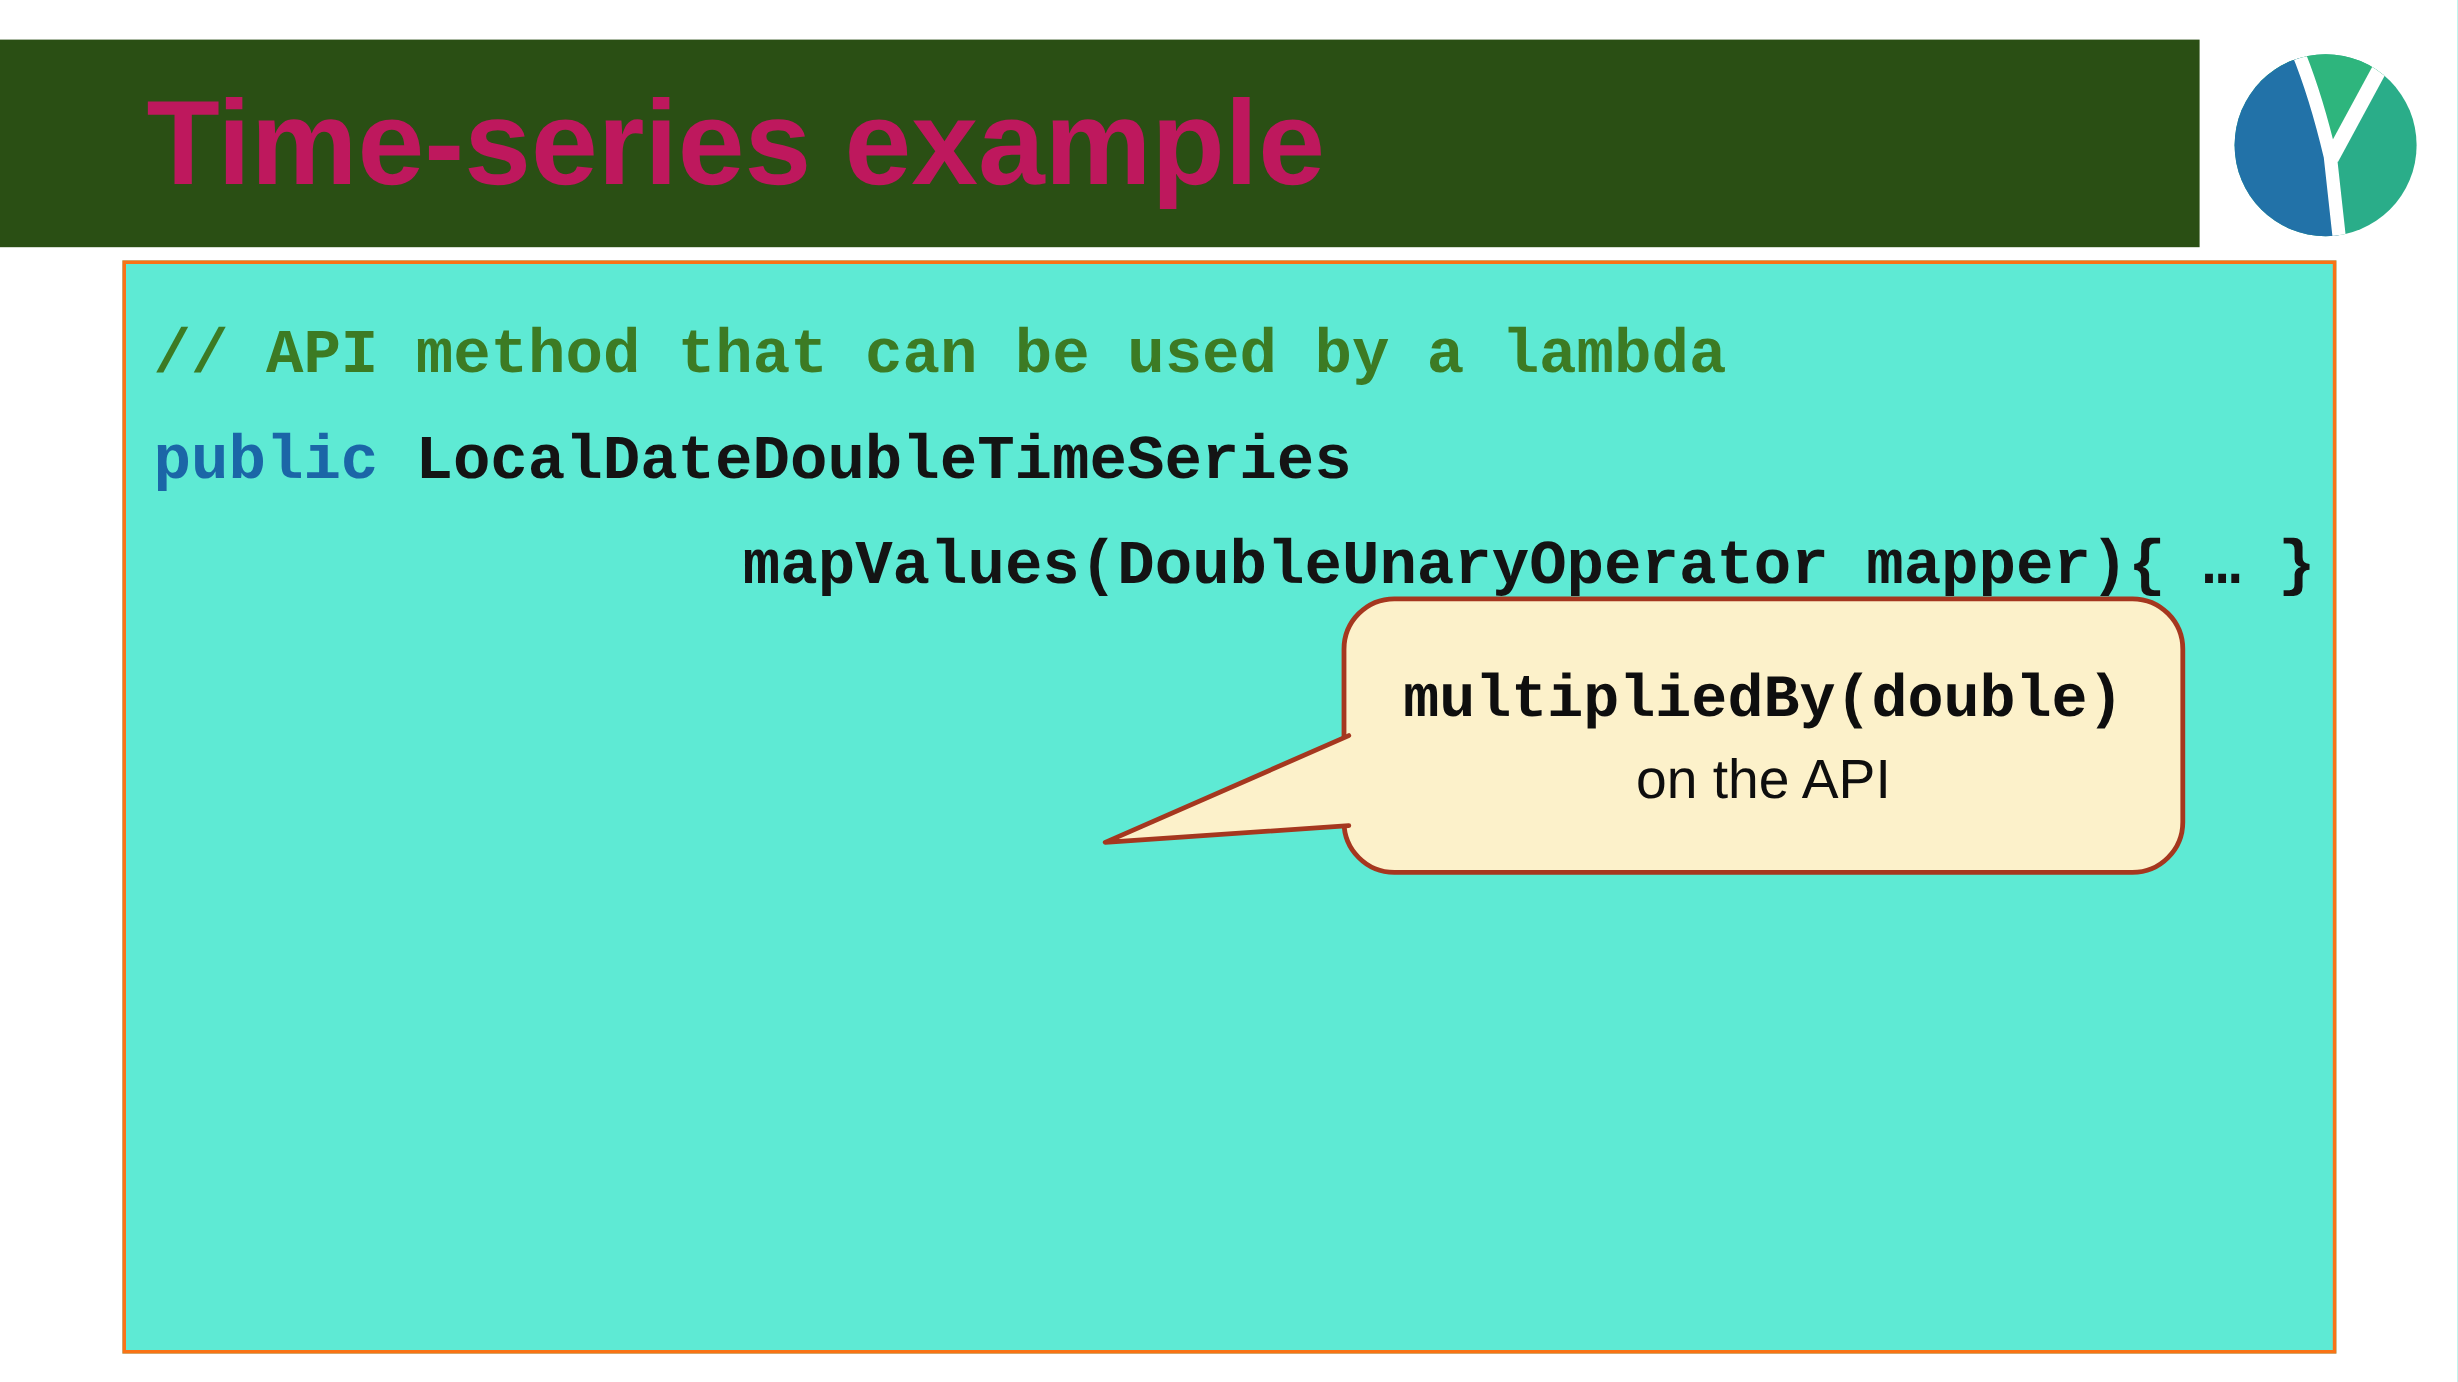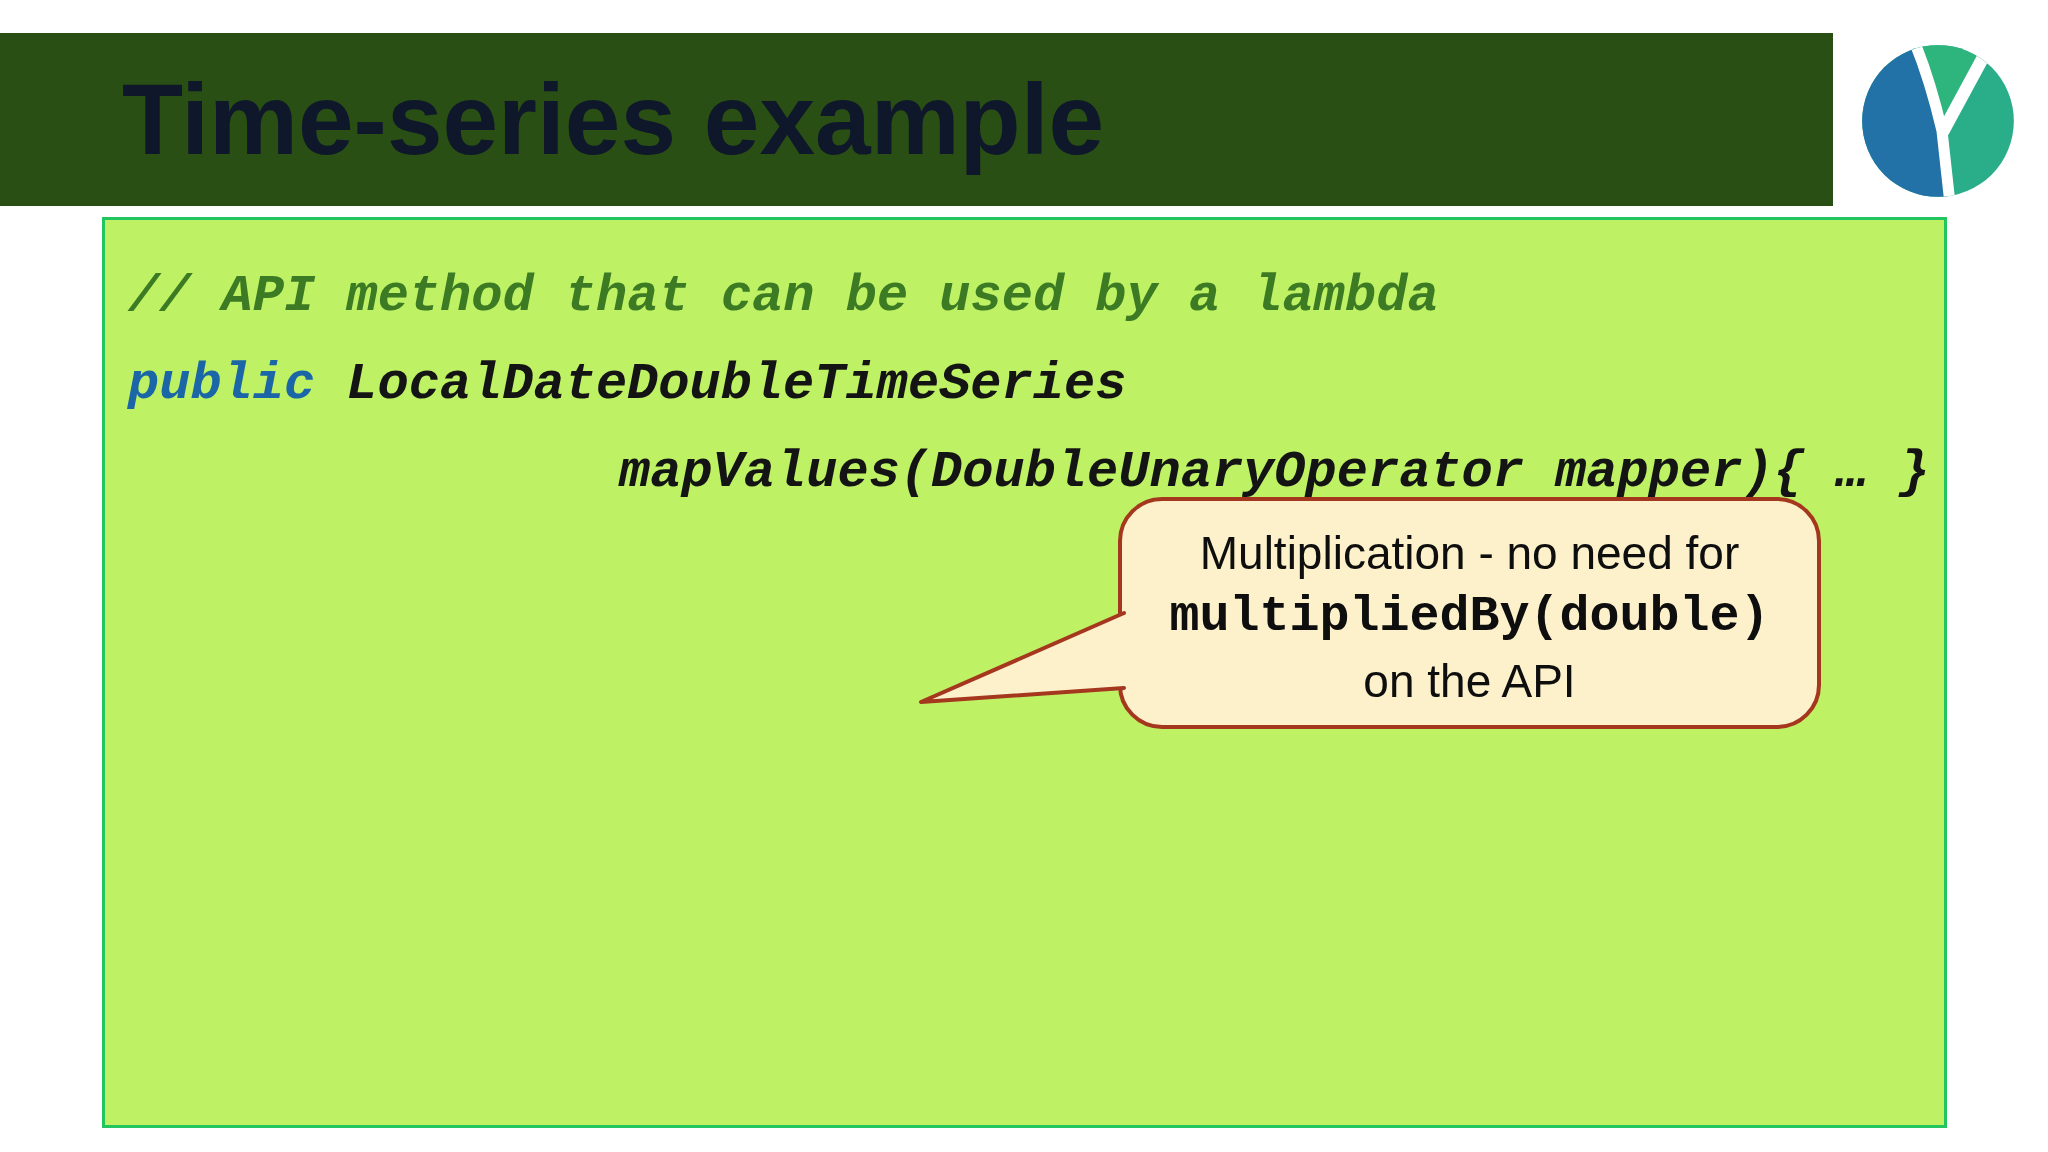--- a/index.html
+++ b/index.html
@@ -8,30 +8,30 @@
     background:#ffffff;font-family:"Liberation Sans",sans-serif;
   }
   
   .header-bar{
     position:absolute;left:0;top:33px;width:1833px;height:173px;
     background:#2A4F14;
   }
   .page-title{
     position:absolute;left:122px;top:33px;height:173px;
     display:flex;align-items:center;
-    color:#0f172a;font-size:100px;font-weight:700;letter-spacing:0px;
+    color:#be185d;font-size:100px;font-weight:700;letter-spacing:0px;
     white-space:nowrap;
   }
   .logo{
     position:absolute;left:1859px;top:42px;width:158px;height:158px;
   }
   
   .code-panel{
     position:absolute;left:102px;top:217px;width:1839px;height:905px;
-    background:#bef264;border:3px solid #22c55e;font-style:italic;
+    background:#5eead4;border:3px solid #f97316;
   }
   .code-line{
     position:absolute;white-space:pre;
     font-family:"Liberation Mono","DejaVu Sans Mono",monospace;
     font-weight:700;font-size:52px;line-height:56px;
     color:#141414;
   }
   .code-comment{color:#3C7B24;}
   .kw{color:#1B66A7;margin-right:31px;margin-top:15px;}
   .pos-comment-api{left:23px;top:49px;}
@@ -78,19 +78,18 @@
   </g>
 </svg>
 
 <div class="code-panel">
   <div class="code-line code-comment pos-comment-api">// API method that can be used by a lambda</div>
   <div class="code-line pos-public"><span class="kw">public</span><span>LocalDateDoubleTimeSeries</span></div>
   <div class="code-line pos-mapvalues">mapValues(DoubleUnaryOperator mapper){ … }</div>
 </div>
 
 <div class="callout-bubble">
-  <div class="callout-line">Multiplication - no need for</div>
   <div class="callout-line mono">multipliedBy(double)</div>
   <div class="callout-line">on the API</div>
 </div>
 <svg class="callout-tail" viewBox="0 0 250 140" xmlns="http://www.w3.org/2000/svg" aria-hidden="true">
   <path d="M 224,33 L 21,122 L 224,108" fill="#FCF1CA" stroke="#A5371F" stroke-width="4" stroke-linejoin="round" stroke-linecap="round"></path>
 </svg>
 
 </body></html>

